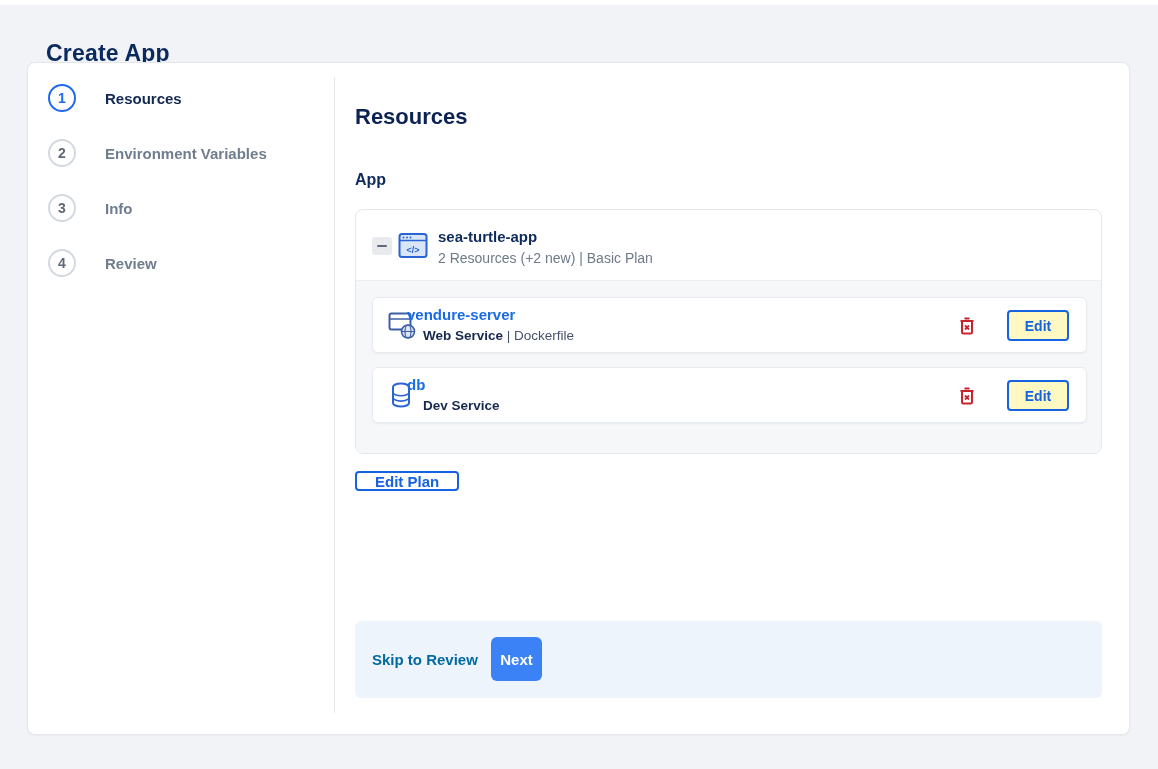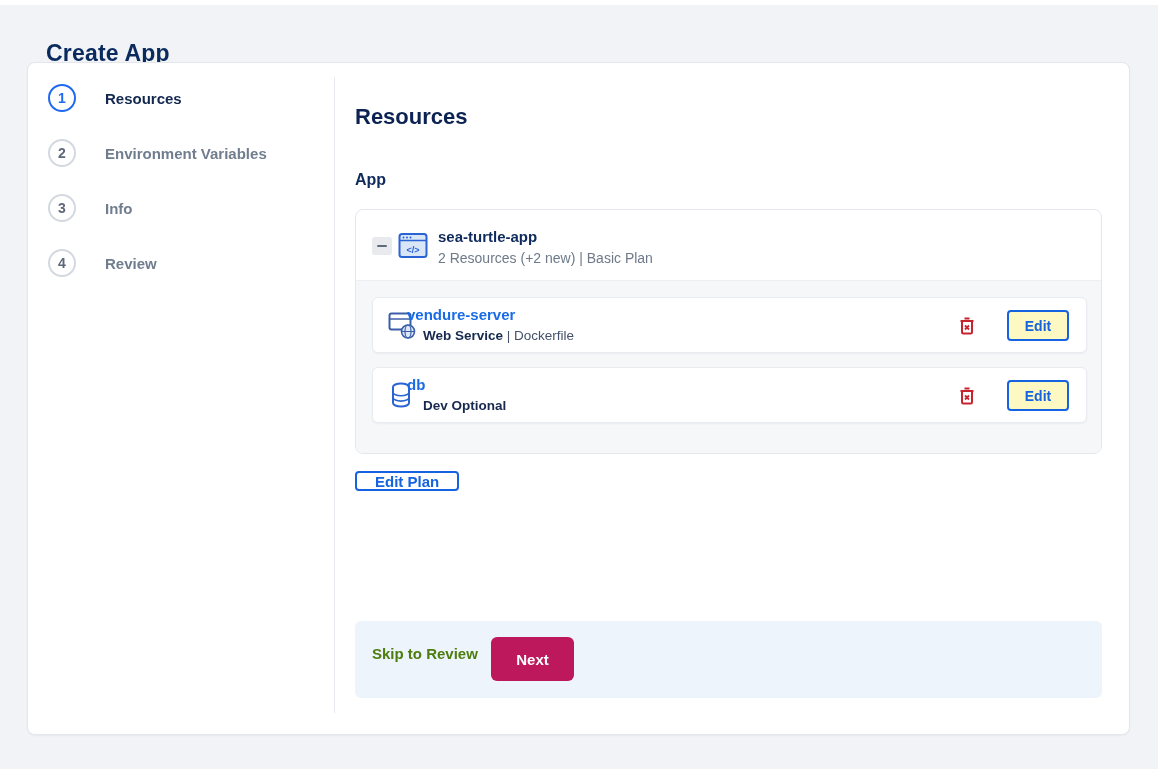--- a/index.html
+++ b/index.html
@@ -98,24 +98,24 @@
   }
   .plus-glyph { position:relative; width:10px; height:10px; }
   .plus-glyph::before { content:""; position:absolute; left:0; top:4px; width:10px; height:2px; background:#5f6b7a; }
   .plus-glyph::after  { content:""; position:absolute; left:4px; top:0; width:2px; height:10px; background:#5f6b7a; }
   .add-resource-label { position:absolute; left:56px; top:26px; font-size:15px; font-weight:700; color:#13294e; }
 
   .footer-bar {
     position:absolute; top:558px; left:0; width:747px; height:77px;
     background:#eef4fc; border-radius:6px;
   }
-  .skip-link { position:absolute; left:17px; top:24px; font-size:15px; font-weight:700; color:#4d7c0f; text-decoration:none; }
+  .skip-link { position:absolute; left:17px; top:30px; font-size:15px; font-weight:700; color:#0369a1; text-decoration:none; }
   .next-btn {
-    position:absolute; left:136px; top:16px; width:83px; height:44px;
-    background:#be185d; border:none; border-radius:6px;
+    position:absolute; left:136px; top:16px; width:51px; height:44px;
+    background:#3b82f6; border:none; border-radius:6px;
     color:#fff; font-size:15px; font-weight:700; cursor:pointer;
     font-family:inherit;
   }
 </style>
 </head>
 <body>
 
 <div class="top-strip"></div>
 <div class="page-title">Create App</div>
 
@@ -191,21 +191,21 @@
         <div class="resource-row">
           <span class="res-icon" style="left:17px;">
             <svg width="22" height="28" viewBox="0 0 22 28">
               <ellipse cx="11" cy="5" rx="8" ry="3.5" fill="#ffffff" stroke="#2a63d4" stroke-width="2"></ellipse>
               <path d="M3 5 v16 c0 2 3.6 3.5 8 3.5 s8 -1.5 8 -3.5 v-16" fill="#ffffff" stroke="#2a63d4" stroke-width="2"></path>
               <path d="M3 10.3 c0 2 3.6 3.5 8 3.5 s8 -1.5 8 -3.5 M3 15.6 c0 2 3.6 3.5 8 3.5 s8 -1.5 8 -3.5" fill="none" stroke="#2a63d4" stroke-width="1.6"></path>
             </svg>
           </span>
           <a class="res-name" href="#">db</a>
           <div class="res-sub">
-            <span class="type">Dev Optional</span><span class="rest"></span>
+            <span class="type">Dev Service</span><span class="rest"></span>
           </div>
           <button class="trash-btn">
             <svg width="16" height="18" viewBox="0 0 16 18">
               <path d="M5.5 1.5 h5 M1.5 4 h13" stroke="#c8242e" stroke-width="2" fill="none"></path>
               <rect x="3" y="4" width="10" height="12.5" rx="1.2" fill="none" stroke="#c8242e" stroke-width="2"></rect>
               <path d="M6 8.5 l4 4 M10 8.5 l-4 4" stroke="#c8242e" stroke-width="1.8"></path>
             </svg>
           </button>
           <button class="edit-btn">Edit</button>
         </div>

